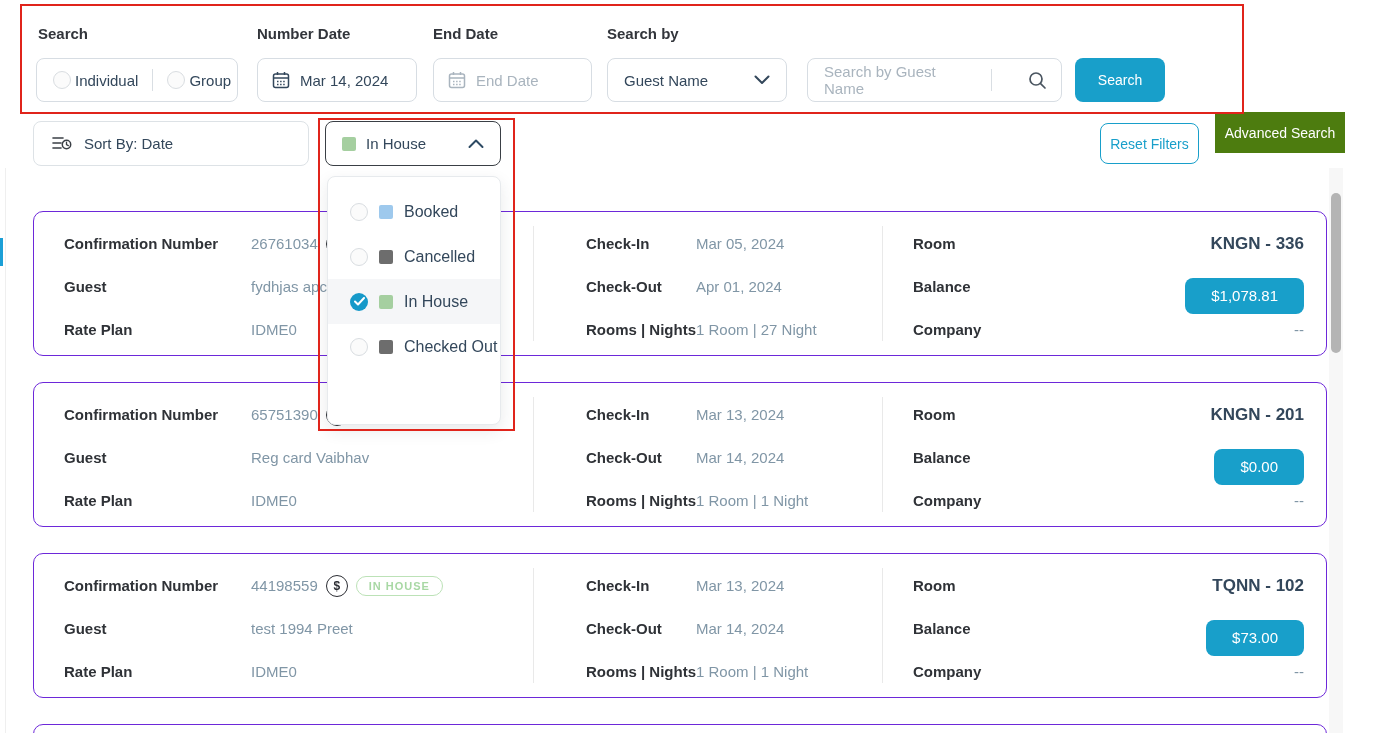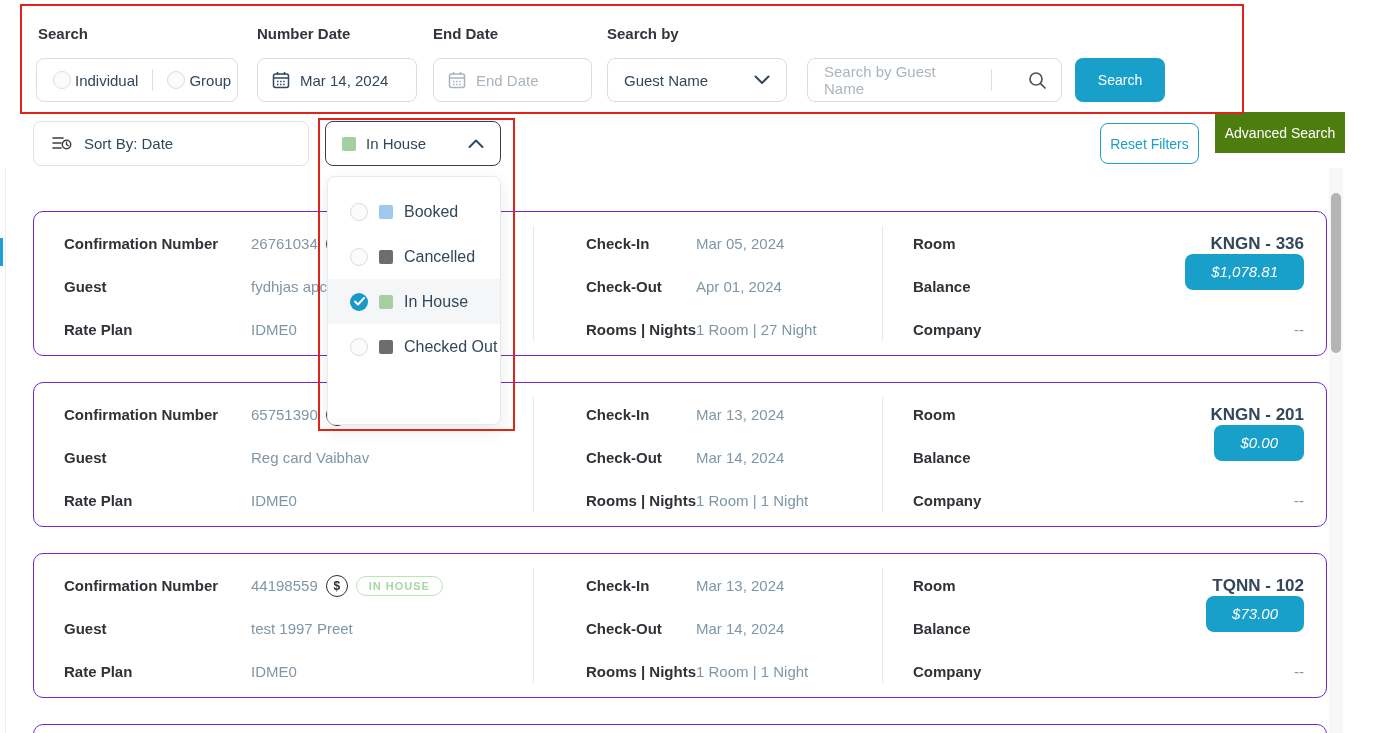--- a/index.html
+++ b/index.html
@@ -60,22 +60,22 @@
   .c1l { left:30px; } .c1v { left:217px; }
   .c2l { left:532px;margin-left:20px; } .c2v { left:662px; }
   .c3l { left:879px; }
   .c3v { right:22px; text-align:right; }
   .conf-row { position:absolute; left:217px; top:19px; height:26px; display:flex; align-items:center; gap:8px; }
   .dollar-ic { width:22px; height:22px; border-radius:50%; border:1.5px solid #2b2d33; color:#2b2d33;
     font-size:12px; font-weight:bold; display:flex; align-items:center; justify-content:center; background:#fff; }
   .ih-badge { border:1.5px solid #bce2b7; color:#a8d8a4; font-size:11px; font-weight:bold;
     letter-spacing:1px; border-radius:12px; padding:3px 12px; }
   .room-val { position:absolute; right:22px; top:22px; font-size:17px; font-weight:bold; color:#33475b; }
-  .bal-badge { position:absolute; right:22px; top:42px; height:36px; line-height:36px; padding:0 26px;
-    background:#189fca; color:#fff; font-size:15px; border-radius:8px; cursor:pointer;font-style:italic; }
+  .bal-badge { position:absolute; right:22px; top:66px; height:36px; line-height:36px; padding:0 26px;
+    background:#189fca; color:#fff; font-size:15px; border-radius:8px; cursor:pointer; }
 
   
   .sb-track { position:absolute; left:1329px; top:168px; width:14px; height:565px; background:#f7f7f7; }
   .sb-thumb { position:absolute; left:1331px; top:193px; width:10px; height:160px; background:#b4b4b4; border-radius:5px; }
   .left-line { position:absolute; left:5px; top:168px; width:1px; height:565px; background:#efefef; }
   .left-ind { position:absolute; left:0; top:238px; width:3px; height:28px; background:#1b9fd6; }
 
   svg { display:block; }
 </style>
 </head>
@@ -252,21 +252,21 @@
   </div>
 
   <div class="card" style="top:553px">
     <div class="lab r1 c1l">Confirmation Number</div>
     <div class="conf-row">
       <span class="val" style="position:static">44198559</span>
       <span class="dollar-ic">$</span>
       <span class="ih-badge">IN HOUSE</span>
     </div>
     <div class="lab r2 c1l">Guest</div>
-    <div class="val r2 c1v">test 1997 Preet</div>
+    <div class="val r2 c1v">test 1994 Preet</div>
     <div class="lab r3 c1l">Rate Plan</div>
     <div class="val r3 c1v">IDME0</div>
     <div class="vline" style="left:499px"></div>
     <div class="lab r1 c2l">Check-In</div>
     <div class="val r1 c2v">Mar 13, 2024</div>
     <div class="lab r2 c2l">Check-Out</div>
     <div class="val r2 c2v">Mar 14, 2024</div>
     <div class="lab r3 c2l">Rooms | Nights</div>
     <div class="val r3 c2v">1 Room | 1 Night</div>
     <div class="vline" style="left:848px"></div>

